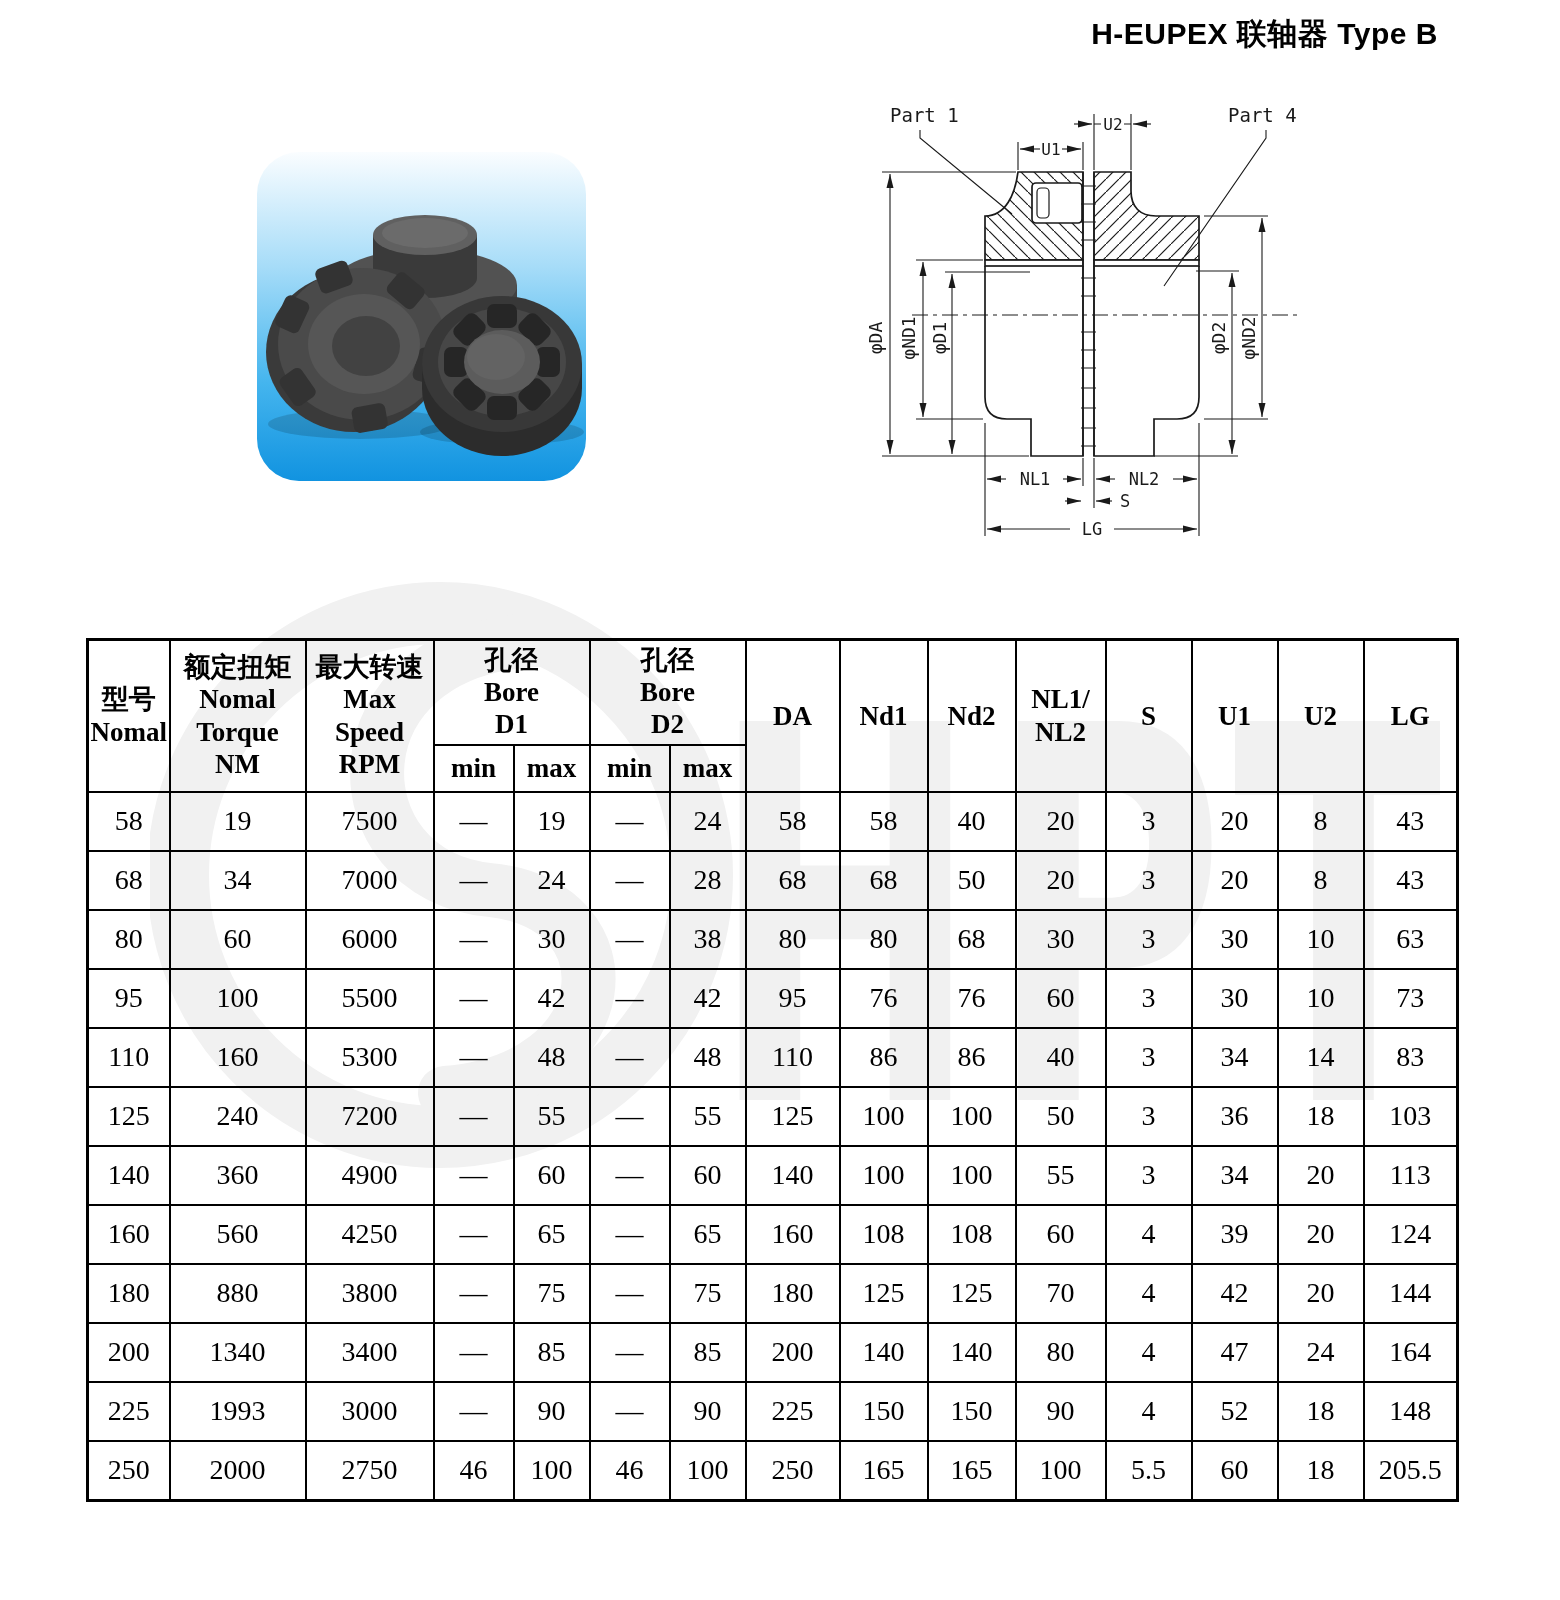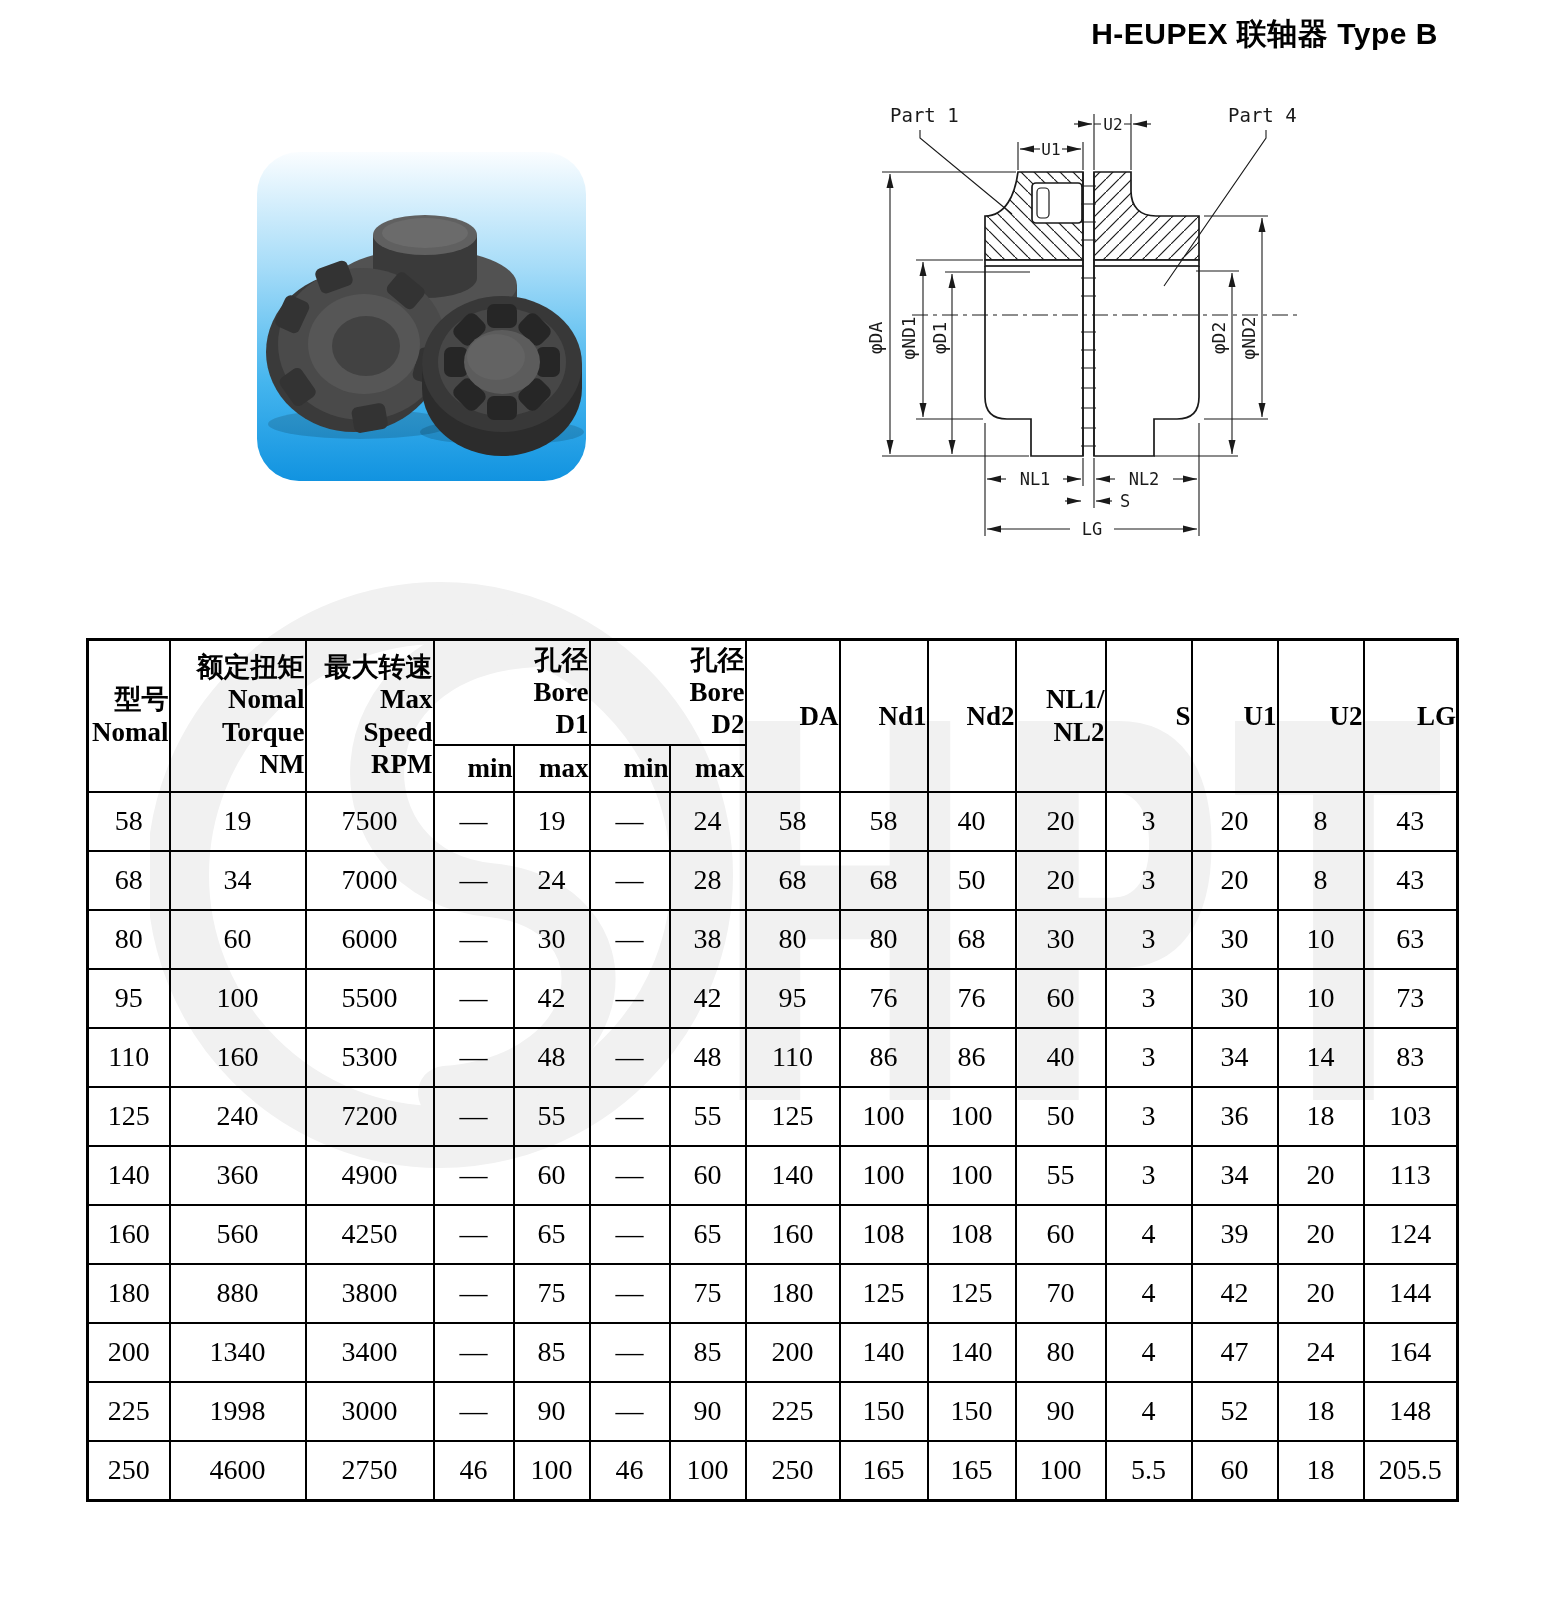--- a/index.html
+++ b/index.html
@@ -25,21 +25,21 @@
     position:absolute;left:86px;top:638px;z-index:1;
     border-collapse:collapse;table-layout:fixed;width:1370px;
     background:transparent;
   }
   .spec-table th,.spec-table td{
     border:2px solid #000;text-align:center;vertical-align:middle;
     padding:0;background:transparent;font-weight:normal;
   }
   .spec-table{border:3px solid #000;}
   .spec-table th{
-    font-weight:bold;font-size:27px;line-height:1.2;white-space:pre-line;text-align:right;
+    font-weight:bold;font-size:27px;line-height:1.2;white-space:pre-line;
   }
   .spec-table .h-main{height:105px;}
   .spec-table .h-sub{height:47px;font-size:25px;}
   .spec-table td{font-size:28px;height:57px;}
 </style>
 </head>
 <body>
 
 <svg class="watermark" width="1290" height="680" viewBox="0 0 1290 680">
   <circle cx="290" cy="330" r="262" fill="none" stroke="#f1f1f1" stroke-width="62"></circle>
@@ -414,38 +414,38 @@
         <td>140</td>
         <td>140</td>
         <td>80</td>
         <td>4</td>
         <td>47</td>
         <td>24</td>
         <td>164</td>
       </tr>
       <tr>
         <td>225</td>
-        <td>1998</td>
+        <td>1993</td>
         <td>3000</td>
         <td>—</td>
         <td>90</td>
         <td>—</td>
         <td>90</td>
         <td>225</td>
         <td>150</td>
         <td>150</td>
         <td>90</td>
         <td>4</td>
         <td>52</td>
         <td>18</td>
         <td>148</td>
       </tr>
       <tr>
         <td>250</td>
-        <td>4600</td>
+        <td>2000</td>
         <td>2750</td>
         <td>46</td>
         <td>100</td>
         <td>46</td>
         <td>100</td>
         <td>250</td>
         <td>165</td>
         <td>165</td>
         <td>100</td>
         <td>5.5</td>

